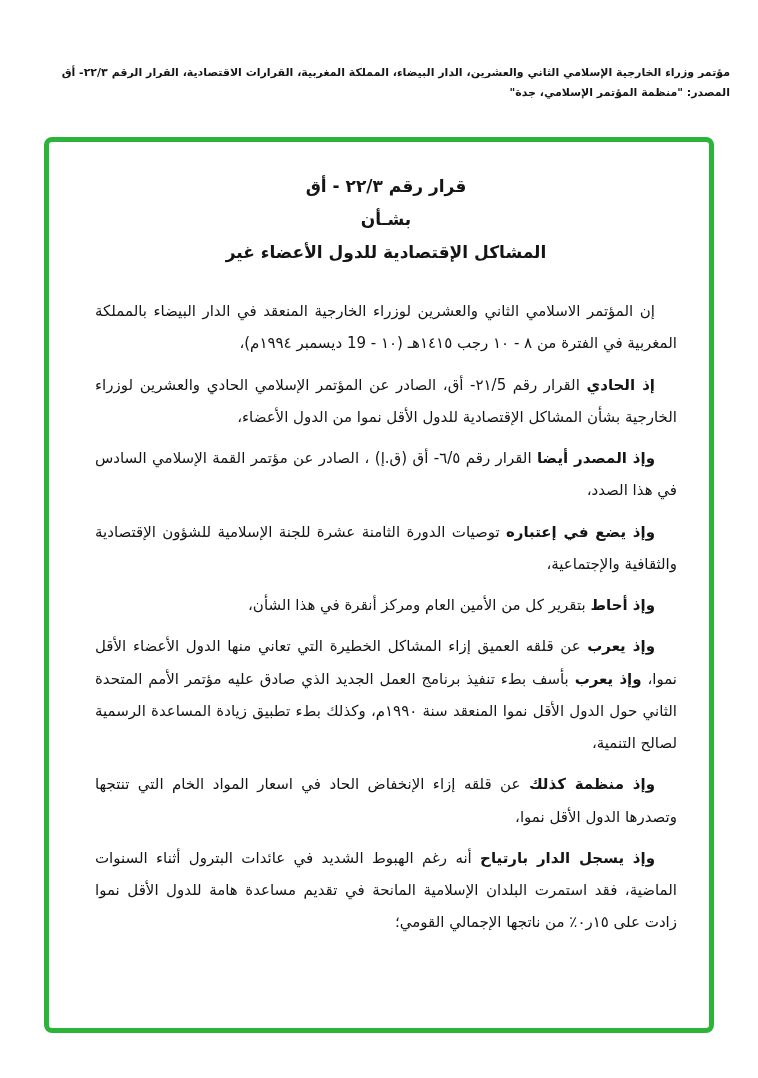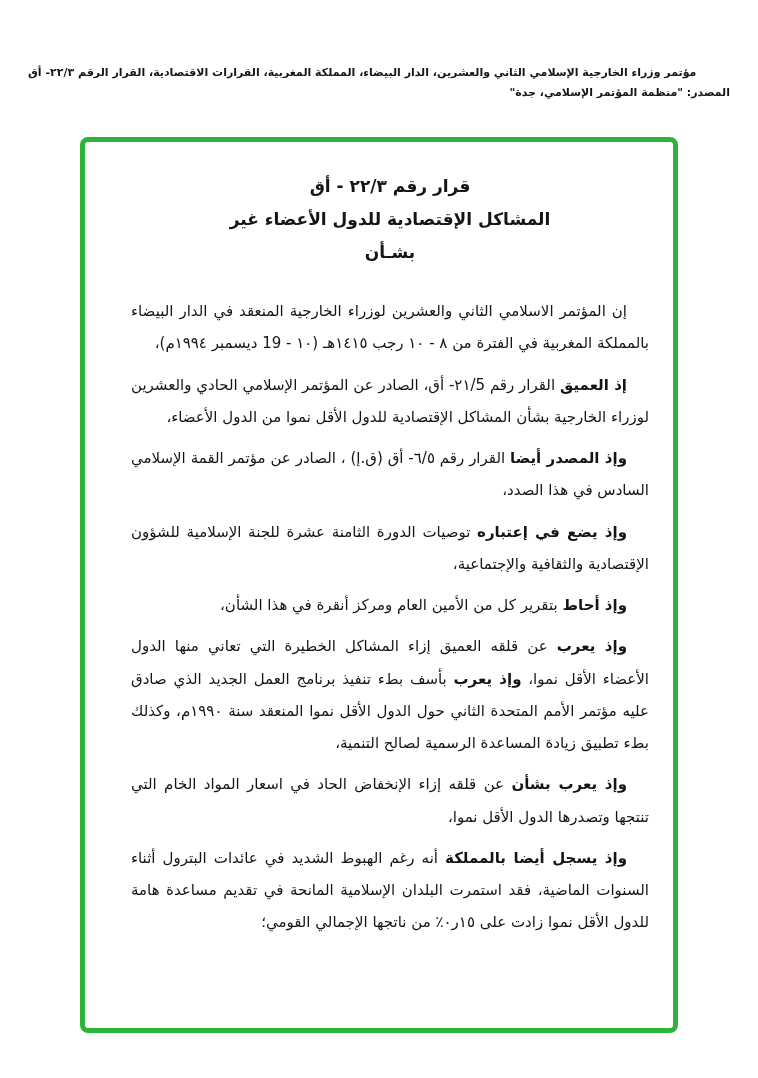--- a/index.html
+++ b/index.html
@@ -19,38 +19,38 @@
     direction: rtl;
     width: 758px;
     height: 1078px;
   }
   .top-header {
     padding: 64px 28px 0 28px;
   }
   .header-line1 {
     font-size: 11px;
     font-weight: bold;
-    text-align: left;
+    text-align: right;
     line-height: 1.6;
     letter-spacing: 0;
   }
   .header-line2 {
     font-size: 11px;
     font-weight: bold;
     text-align: right;
     margin-top: 4px;
   }
   .green-box {
     box-sizing: border-box;
-    width: 598px;
+    width: 670px;
     min-height: 862px;
     margin: 38px auto 0 auto;
     border: 5px solid #2BB33A;
     border-radius: 8px;
-    padding: 28px 24px 80px 46px;
+    padding: 28px 32px 80px 46px;
     background: #ffffff;
   }
   .title-block {
     text-align: center;
     font-weight: bold;
     font-size: 17px;
     line-height: 1.95;
     margin-bottom: 26px;
   }
   .title-line {
@@ -74,38 +74,38 @@
 
   <div class="top-header">
     <div class="header-line1">مؤتمر وزراء الخارجية الإسلامي الثاني والعشرين، الدار البيضاء، المملكة المغربية، القرارات الاقتصادية، القرار الرقم ٢٢/٣- أق</div>
     <div class="header-line2">المصدر:  "منظمة المؤتمر الإسلامي، جدة"</div>
   </div>
 
   <div class="green-box">
 
     <div class="title-block">
       <div class="title-line">قرار رقم ٢٢/٣ - أق</div>
+      <div class="title-line">بشـأن</div>
       <div class="title-line">المشاكل الإقتصادية للدول الأعضاء غير</div>
-      <div class="title-line">بشـأن</div>
     </div>
 
     <div class="body-text">
 
       <p><span>إن المؤتمر الاسلامي الثاني والعشرين لوزراء الخارجية المنعقد في الدار البيضاء بالمملكة المغربية في الفترة من ٨ - ١٠ رجب ١٤١٥هـ (١٠ - 19 ديسمبر ١٩٩٤م)،</span></p>
 
-      <p><b>إذ العميق</b><span> القرار رقم ٢١/5- أق، الصادر عن المؤتمر الإسلامي الحادي والعشرين لوزراء الخارجية بشأن المشاكل الإقتصادية للدول الأقل نموا من الدول الأعضاء،</span></p>
+      <p><b>إذ الحادي</b><span> القرار رقم ٢١/5- أق، الصادر عن المؤتمر الإسلامي الحادي والعشرين لوزراء الخارجية بشأن المشاكل الإقتصادية للدول الأقل نموا من الدول الأعضاء،</span></p>
 
       <p><b>وإذ المصدر أيضا</b><span> القرار رقم ٦/٥- أق (ق.إ) ، الصادر عن مؤتمر القمة الإسلامي السادس في هذا الصدد،</span></p>
 
       <p><b>وإذ يضع في إعتباره</b><span> توصيات الدورة الثامنة عشرة للجنة الإسلامية للشؤون الإقتصادية والثقافية والإجتماعية،</span></p>
 
       <p><b>وإذ أحاط</b><span> بتقرير كل من الأمين العام ومركز أنقرة في هذا الشأن،</span></p>
 
       <p><b>وإذ يعرب</b><span> عن قلقه العميق إزاء المشاكل الخطيرة التي تعاني منها الدول الأعضاء الأقل نموا، </span><b>وإذ يعرب</b><span> بأسف بطء تنفيذ برنامج العمل الجديد الذي صادق عليه مؤتمر الأمم المتحدة الثاني حول الدول الأقل نموا المنعقد سنة ١٩٩٠م، وكذلك بطء تطبيق زيادة المساعدة الرسمية لصالح التنمية،</span></p>
 
-      <p><b>وإذ يعرب بشأن</b><span> عن قلقه إزاء الإنخفاض الحاد في اسعار المواد الخام التي تنتجها وتصدرها الدول الأقل نموا،</span></p>
+      <p><b>وإذ منظمة كذلك</b><span> عن قلقه إزاء الإنخفاض الحاد في اسعار المواد الخام التي تنتجها وتصدرها الدول الأقل نموا،</span></p>
 
-      <p><b>وإذ يسجل أيضا بالمملكة</b><span> أنه رغم الهبوط الشديد في عائدات البترول أثناء السنوات الماضية، فقد استمرت البلدان الإسلامية المانحة في تقديم مساعدة هامة للدول الأقل نموا زادت على ١٥ر٠٪ من ناتجها الإجمالي القومي؛</span></p>
+      <p><b>وإذ يسجل الدار بارتياح</b><span> أنه رغم الهبوط الشديد في عائدات البترول أثناء السنوات الماضية، فقد استمرت البلدان الإسلامية المانحة في تقديم مساعدة هامة للدول الأقل نموا زادت على ١٥ر٠٪ من ناتجها الإجمالي القومي؛</span></p>
 
     </div>
   </div>
 
 </div>
 
 </body></html>

